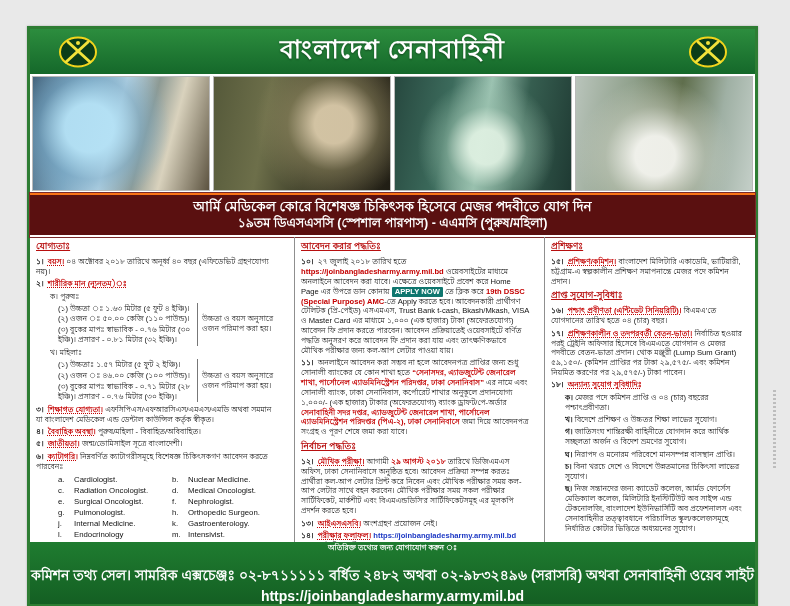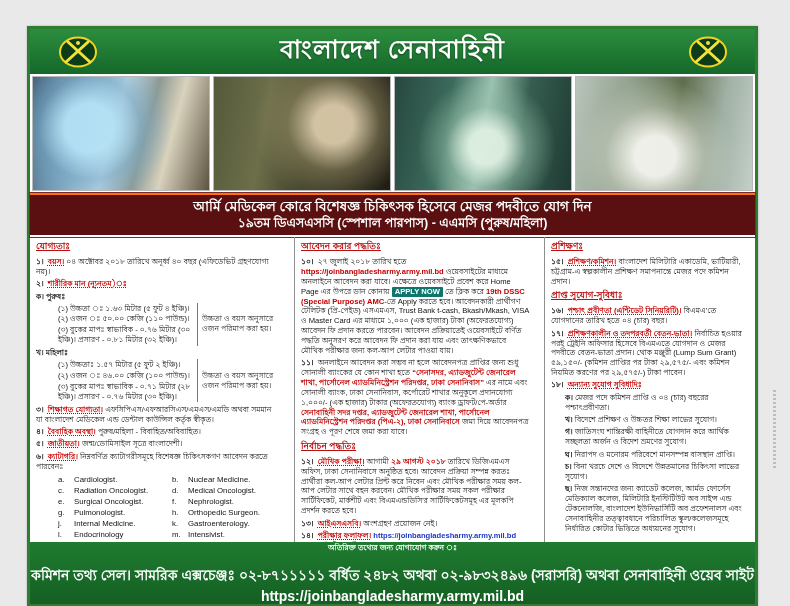--- a/index.html
+++ b/index.html
@@ -55,21 +55,21 @@
   .col + .col{border-left:1px solid #8f8f8f;margin-left:8px;}
   .sec-head{color:#b80f0f;font-weight:bold;font-size:9px;text-decoration:underline;margin:1px 0 2px 0;display:inline-block;}
   .item{margin:2.5px 0;}
   .num{font-weight:bold;margin-right:2px;}
   .rlabel{color:#c40000;font-weight:bold;text-decoration:underline;text-decoration-style:dotted;}
   .red{color:#c40000;font-weight:bold;}
   .url-red{color:#c40000;font-weight:bold;}
   .url-blue{color:#1d39c4;font-weight:bold;}
   .apply-chip{background:#0f766e;color:#fff;font-weight:bold;padding:0 3px;border-radius:1px;display:inline-block;}
   .indent1{margin-left:14px;}
-  .phys-label{font-weight:bold;margin:2px 0 1px 0;color:#222;}
+  .phys-label{font-weight:normal;margin:2px 0 1px 14px;color:#222;}
   .phys-flex{display:flex;margin-left:22px;}
   .phys-list{flex:1 1 auto;}
   .phys-list div{margin:1px 0;}
   .phys-note{
     flex:0 0 78px;border-left:1px solid #777;margin-left:4px;padding-left:4px;
     display:flex;align-items:center;color:#222;
   }
   .cats{display:grid;grid-template-columns:1fr 1fr;column-gap:6px;row-gap:1px;margin:3px 0 3px 22px;font-size:7.8px;}
   .cat{display:flex;}
   .cat .letter{width:16px;flex:0 0 16px;}

